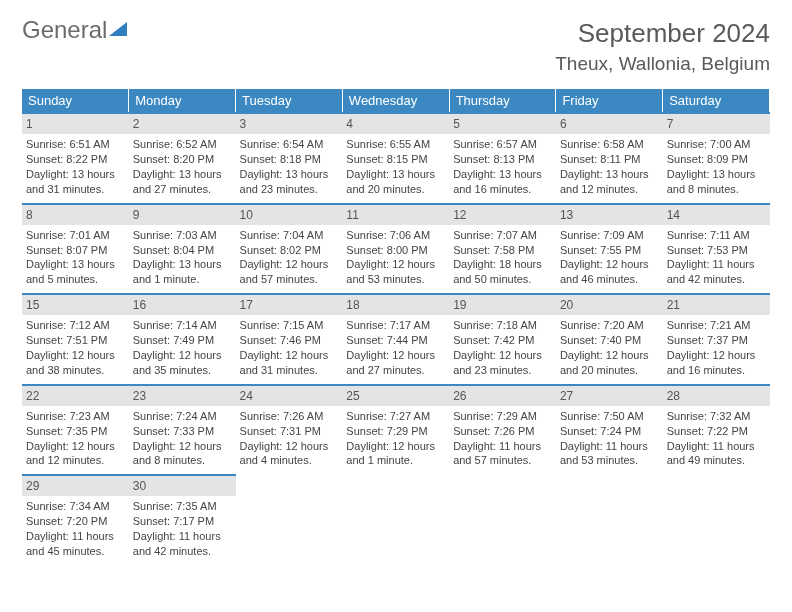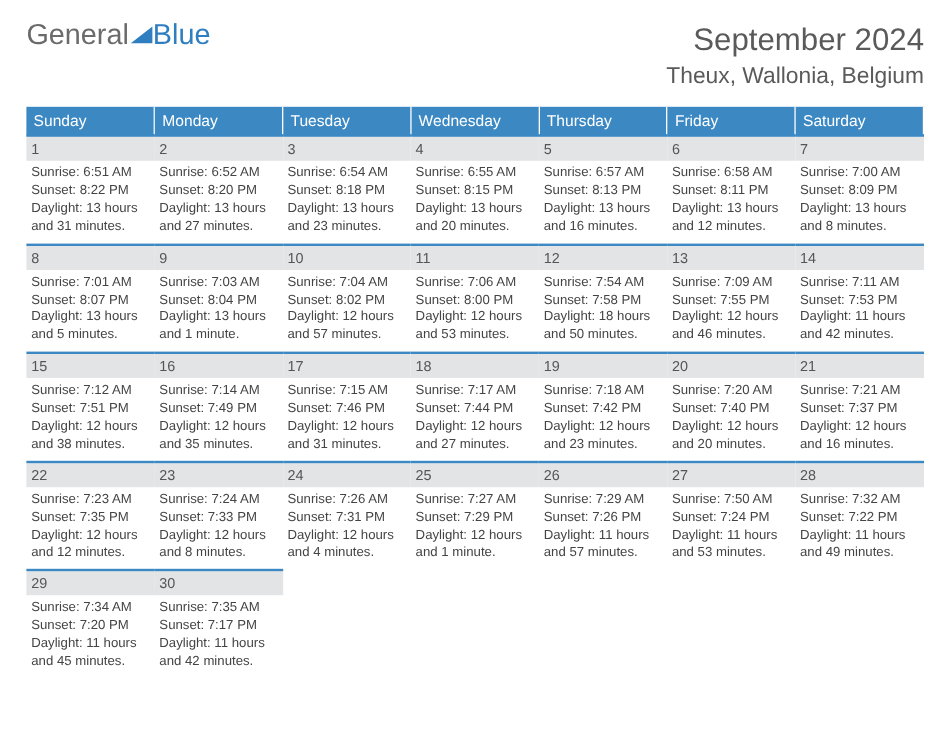--- a/index.html
+++ b/index.html
@@ -64,21 +64,20 @@
 </style>
 </head>
 <body>
 
 <div class="header">
   <div class="logo">
     <div class="logo-stack">
       <span>
         <span class="logo-general">General</span><span class="logo-tri"></span>
       </span>
-      <span class="logo-blue">Blue</span>
     </div>
   </div>
   <div class="titleblock">
     <div class="month-title">September 2024</div>
     <div class="location">Theux, Wallonia, Belgium</div>
   </div>
 </div>
 
 <table class="calendar">
   <thead>
@@ -157,21 +156,21 @@
           <div>Daylight: 12 hours and 57 minutes.</div>
         </td>
         <td>
           <span class="daynum">11</span>
           <div>Sunrise: 7:06 AM</div>
           <div>Sunset: 8:00 PM</div>
           <div>Daylight: 12 hours and 53 minutes.</div>
         </td>
         <td>
           <span class="daynum">12</span>
-          <div>Sunrise: 7:54 AM</div>
+          <div>Sunrise: 7:07 AM</div>
           <div>Sunset: 7:58 PM</div>
           <div>Daylight: 18 hours and 50 minutes.</div>
         </td>
         <td>
           <span class="daynum">13</span>
           <div>Sunrise: 7:09 AM</div>
           <div>Sunset: 7:55 PM</div>
           <div>Daylight: 12 hours and 46 minutes.</div>
         </td>
         <td>

